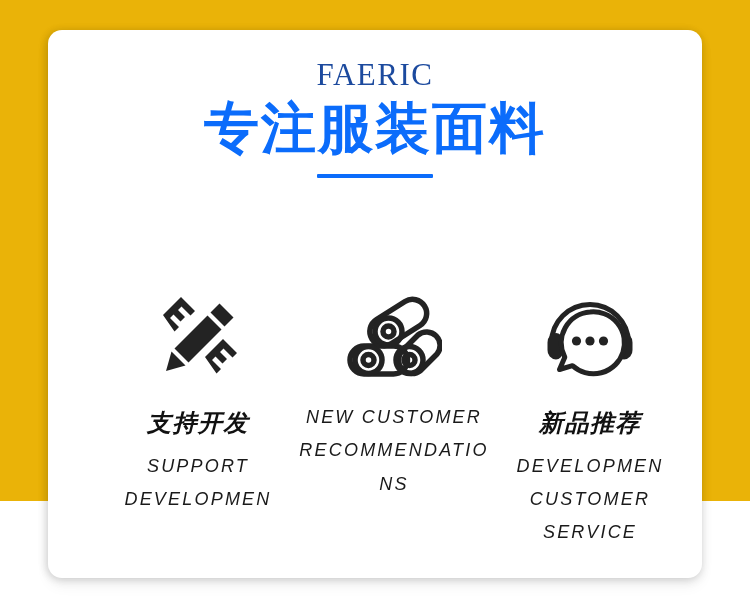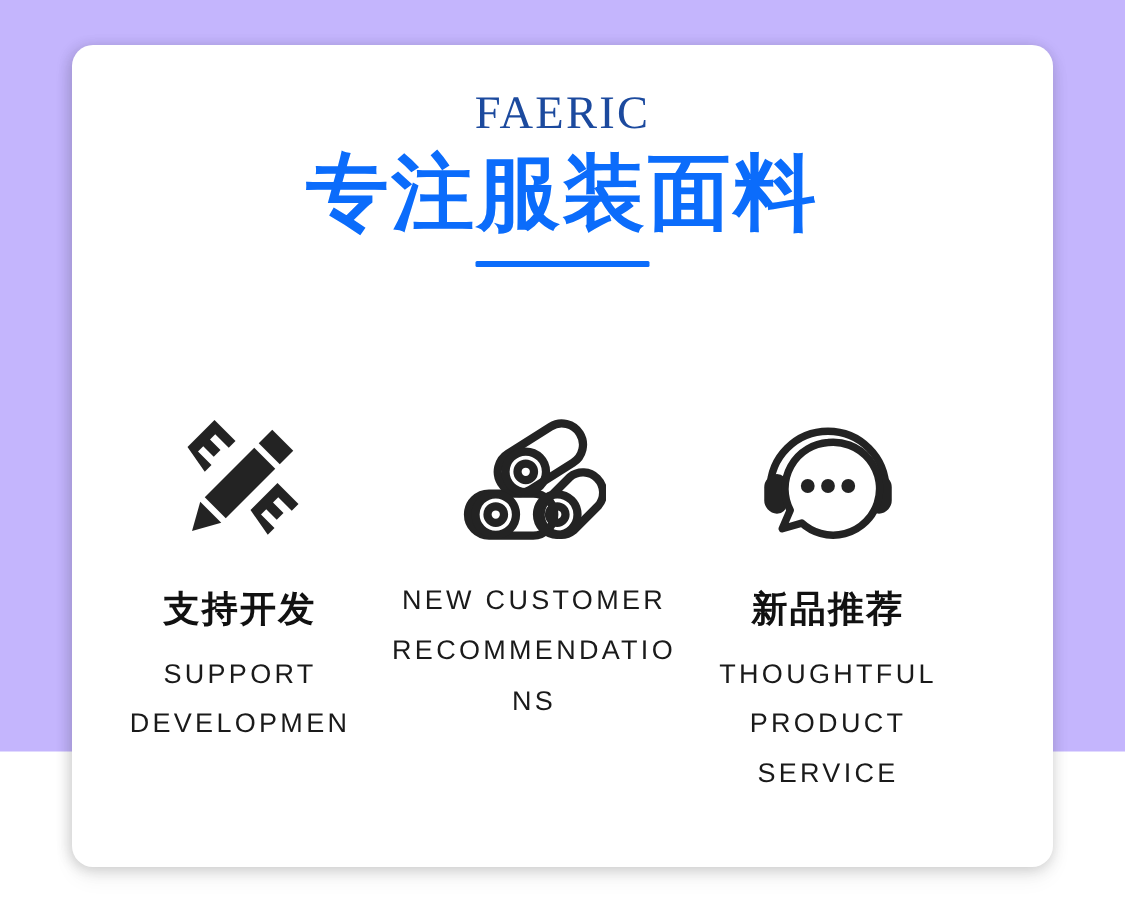--- a/index.html
+++ b/index.html
@@ -11,21 +11,21 @@
     width: 750px;
     height: 615px;
     overflow: hidden;
     font-family: "Liberation Sans", "DejaVu Sans", sans-serif;
   }
 
   .stage {
     position: relative;
     width: 750px;
     height: 501px;
-    background: #c4b5fd;
+    background: #eab308;
   }
 
   
   .card {
     position: absolute;
     left: 48px;
     top: 30px;
     width: 654px;
     height: 548px;
     background: #ffffff;
@@ -74,27 +74,28 @@
     width: 116px;
     height: 4px;
     background: #0b6cfb;
     border-radius: 1px;
   }
 
   
   .features {
     position: absolute;
     left: 0;
-    top: 238px;
+    top: 255px;
     width: 100%;
     display: flex;
     align-items: flex-start;
-    justify-content: flex-start;
+    justify-content: flex-end;
     padding: 0 14px;
     box-sizing: border-box;
+    font-style: italic;
   }
   .feature {
     width: 196px;
     text-align: center;
     display: flex;
     flex-direction: column;
     align-items: center;
   }
   .icon-box {
     width: 112px;
@@ -205,18 +206,18 @@
 
             <path d="M48 21 A31 31 0 1 1 30.5 74.7 L17.5 78.5 L22.8 66.2
                      A31 31 0 0 1 48 21 Z" fill="#ffffff" stroke="#232323" stroke-width="5" stroke-linejoin="round"></path>
 
             <circle cx="34.5" cy="50" r="4.6" fill="#232323"></circle>
             <circle cx="48" cy="50" r="4.6" fill="#232323"></circle>
             <circle cx="61.5" cy="50" r="4.6" fill="#232323"></circle>
           </svg>
         </div>
         <div class="feat-cn">新品推荐</div>
-        <div class="feat-en">THOUGHTFUL PRODUCT SERVICE</div>
+        <div class="feat-en">DEVELOPMEN CUSTOMER SERVICE</div>
       </div>
 
     </div>
   </div>
 </div>
 
 </body></html>

